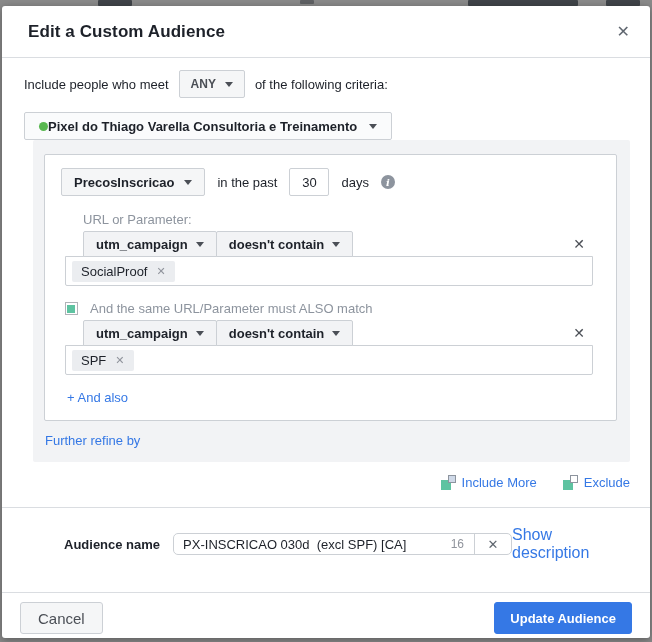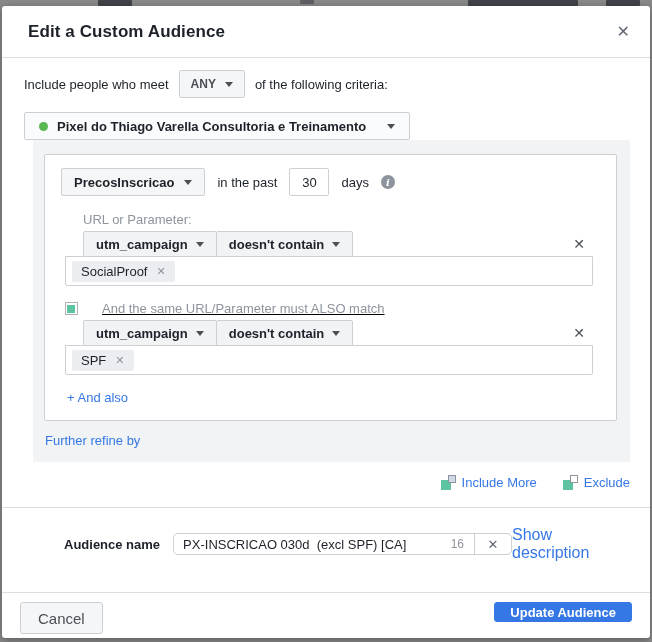--- a/index.html
+++ b/index.html
@@ -38,21 +38,21 @@
     display:inline-flex; align-items:center; justify-content:center;
     background:#f5f6f7; border:1px solid #ccd0d5; border-radius:2px;
     height:28px; font-size:13px; color:#1d2129; cursor:pointer; font-family:inherit;
   }
   .caret { width:0; height:0; border-left:4px solid transparent; border-right:4px solid transparent;
            border-top:5px solid #4b4f56; display:inline-block; }
 
   .any-btn { font-weight:700; font-size:12px; color:#4b4f56; padding:0 11px; gap:9px; }
 
   .pixel-row { margin-top:14px; }
-  .pixel-btn { padding:12px 14px; gap:9px; background:#fafbfc; font-weight:700; }
+  .pixel-btn { padding:12px 14px; background:#fafbfc; font-weight:700; }
   .dot { width:9px; height:9px; border-radius:50%; background:var(--green,#58b750); }
   .pixel-btn .caret { margin-left:12px; }
 
   .gray-panel { margin-left:9px; background:#f2f3f5; border-radius:2px;
                 padding:14px 13px 13px 11px; }
   .card { background:#fff; border:1px solid #ccd0d5; border-radius:2px;
           padding:13px 23px 14px 16px; }
 
   .event-row { display:flex; align-items:center; gap:12px; font-size:13px; color:#1d2129; }
   .event-btn { font-weight:600; padding:0 12px; gap:10px; }
@@ -73,21 +73,21 @@
   .rule-remove { margin-left:auto; margin-right:8px; align-self:center;
                  font-size:14px; color:#4b4f56; cursor:pointer; line-height:1; }
 
   .token-input { position:relative; z-index:1; margin-top:-1px; height:30px; background:#fff;
                  border:1px solid #ccd0d5; border-radius:0 0 2px 2px;
                  display:flex; align-items:center; padding:0 6px; cursor:text; }
   .token { display:inline-flex; align-items:center; gap:9px; background:#ebedf0;
            border-radius:2px; padding:4px 9px; font-size:13px; color:#1d2129; line-height:1; }
   .token-x { color:#90949c; font-size:11px; cursor:pointer; line-height:1; }
 
-  .also-row { display:flex; align-items:center; gap:24px; margin-top:15px;text-decoration:underline; }
+  .also-row { display:flex; align-items:center; gap:12px; margin-top:15px; }
   .checkbox { position:relative; width:13px; height:13px; background:#fff;
               border:1px solid #b0b3b8; cursor:pointer; flex:0 0 auto; }
   .checkbox .fill { position:absolute; left:1px; bottom:1px; width:8px; height:8px;
                     background:var(--teal,#5ec3a1); }
   .also-label { font-size:13px; color:#8d949e; }
 
   .mt4 { margin-top:4px; }
   .and-also { display:inline-block; margin:15px 0 0 2px; font-size:13px;
               color:var(--link,#3578e5); cursor:pointer; text-decoration:none; }
   .further { display:inline-block; margin:12px 0 0 1px; font-size:13px;
@@ -113,21 +113,21 @@
                 color:#1d2129; font-family:inherit; background:transparent; }
   .char-count { font-size:12px; color:#90949c; padding:0 10px 0 4px; }
   .name-divider { width:1px; align-self:stretch; background:#ccd0d5; }
   .clear-btn { width:36px; text-align:center; font-size:13px; color:#606770; cursor:pointer; }
   .show-desc { margin-left:auto; font-size:16px; color:var(--link,#3578e5);
                cursor:pointer; text-decoration:none; }
 
   .footer { flex:0 0 auto; border-top:1px solid #dadde1; display:flex;
             justify-content:space-between; align-items:flex-start; padding:9px 18px 4px; }
   .btn-cancel { height:32px; padding:0 17px; font-size:15px; color:#4b4f56; border-radius:3px; }
-  .btn-primary { display:inline-flex; align-items:center; height:20px; padding:0 15px;
+  .btn-primary { display:inline-flex; align-items:center; height:32px; padding:0 15px;
                  background:var(--primary,#3578e5); border:1px solid var(--primary,#3578e5);
                  border-radius:3px; color:#fff; font-weight:700; font-size:13px;
                  cursor:pointer; font-family:inherit; }
 </style>
 </head>
 <body>
 
 <div class="smudge" id="sm1"></div>
 <div class="smudge" id="sm2"></div>
 <div class="smudge" id="sm3"></div>

